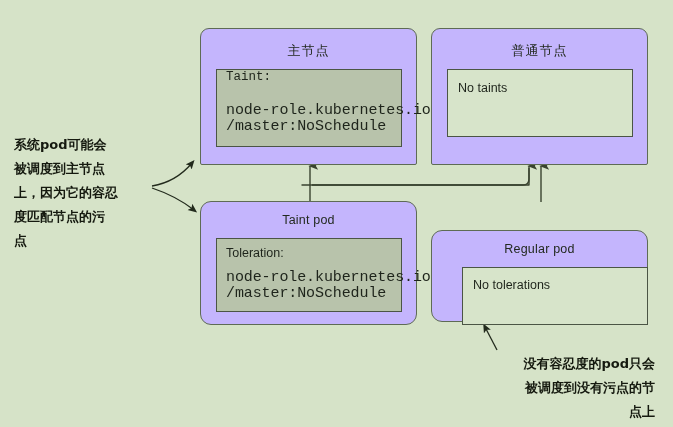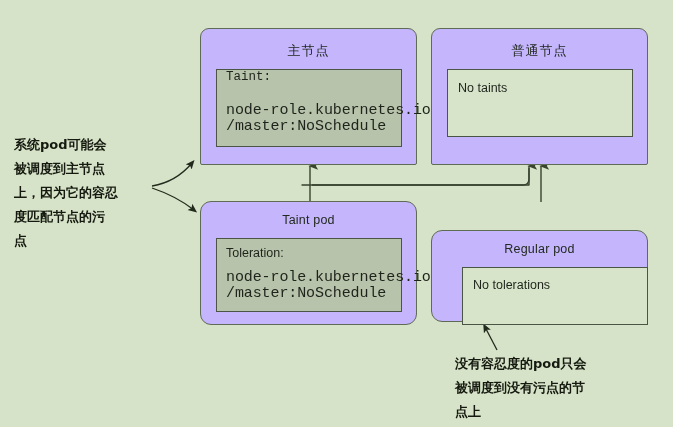--- a/index.html
+++ b/index.html
@@ -89,21 +89,21 @@
   .annot {
     position: absolute;
     color: #15190f;
     font-size: 13px;
     line-height: 24px;
     font-weight: bold;
     font-family: "DejaVu Sans", sans-serif;
     white-space: pre-line;
   }
   .annot-left { left: 14px; top: 133px; width: 165px; }
-  .annot-bottom { left: 455px; top: 352px; width: 200px; }
+  .annot-bottom { left: 455px; top: 352px; width: 200px; text-align: right; }
 </style>
 </head>
 <body>
 
 <div id="canvas">
 
   <svg class="svg-layer" viewBox="0 0 673 427" width="673" height="427">
     <defs>
       <marker id="arrowUp" markerWidth="9" markerHeight="9" refX="3" refY="1.2" orient="auto" markerUnits="strokeWidth">
         <path d="M3,0 L5.6,7 L3,5.4 L0.4,7 Z" fill="#39432f"></path>

